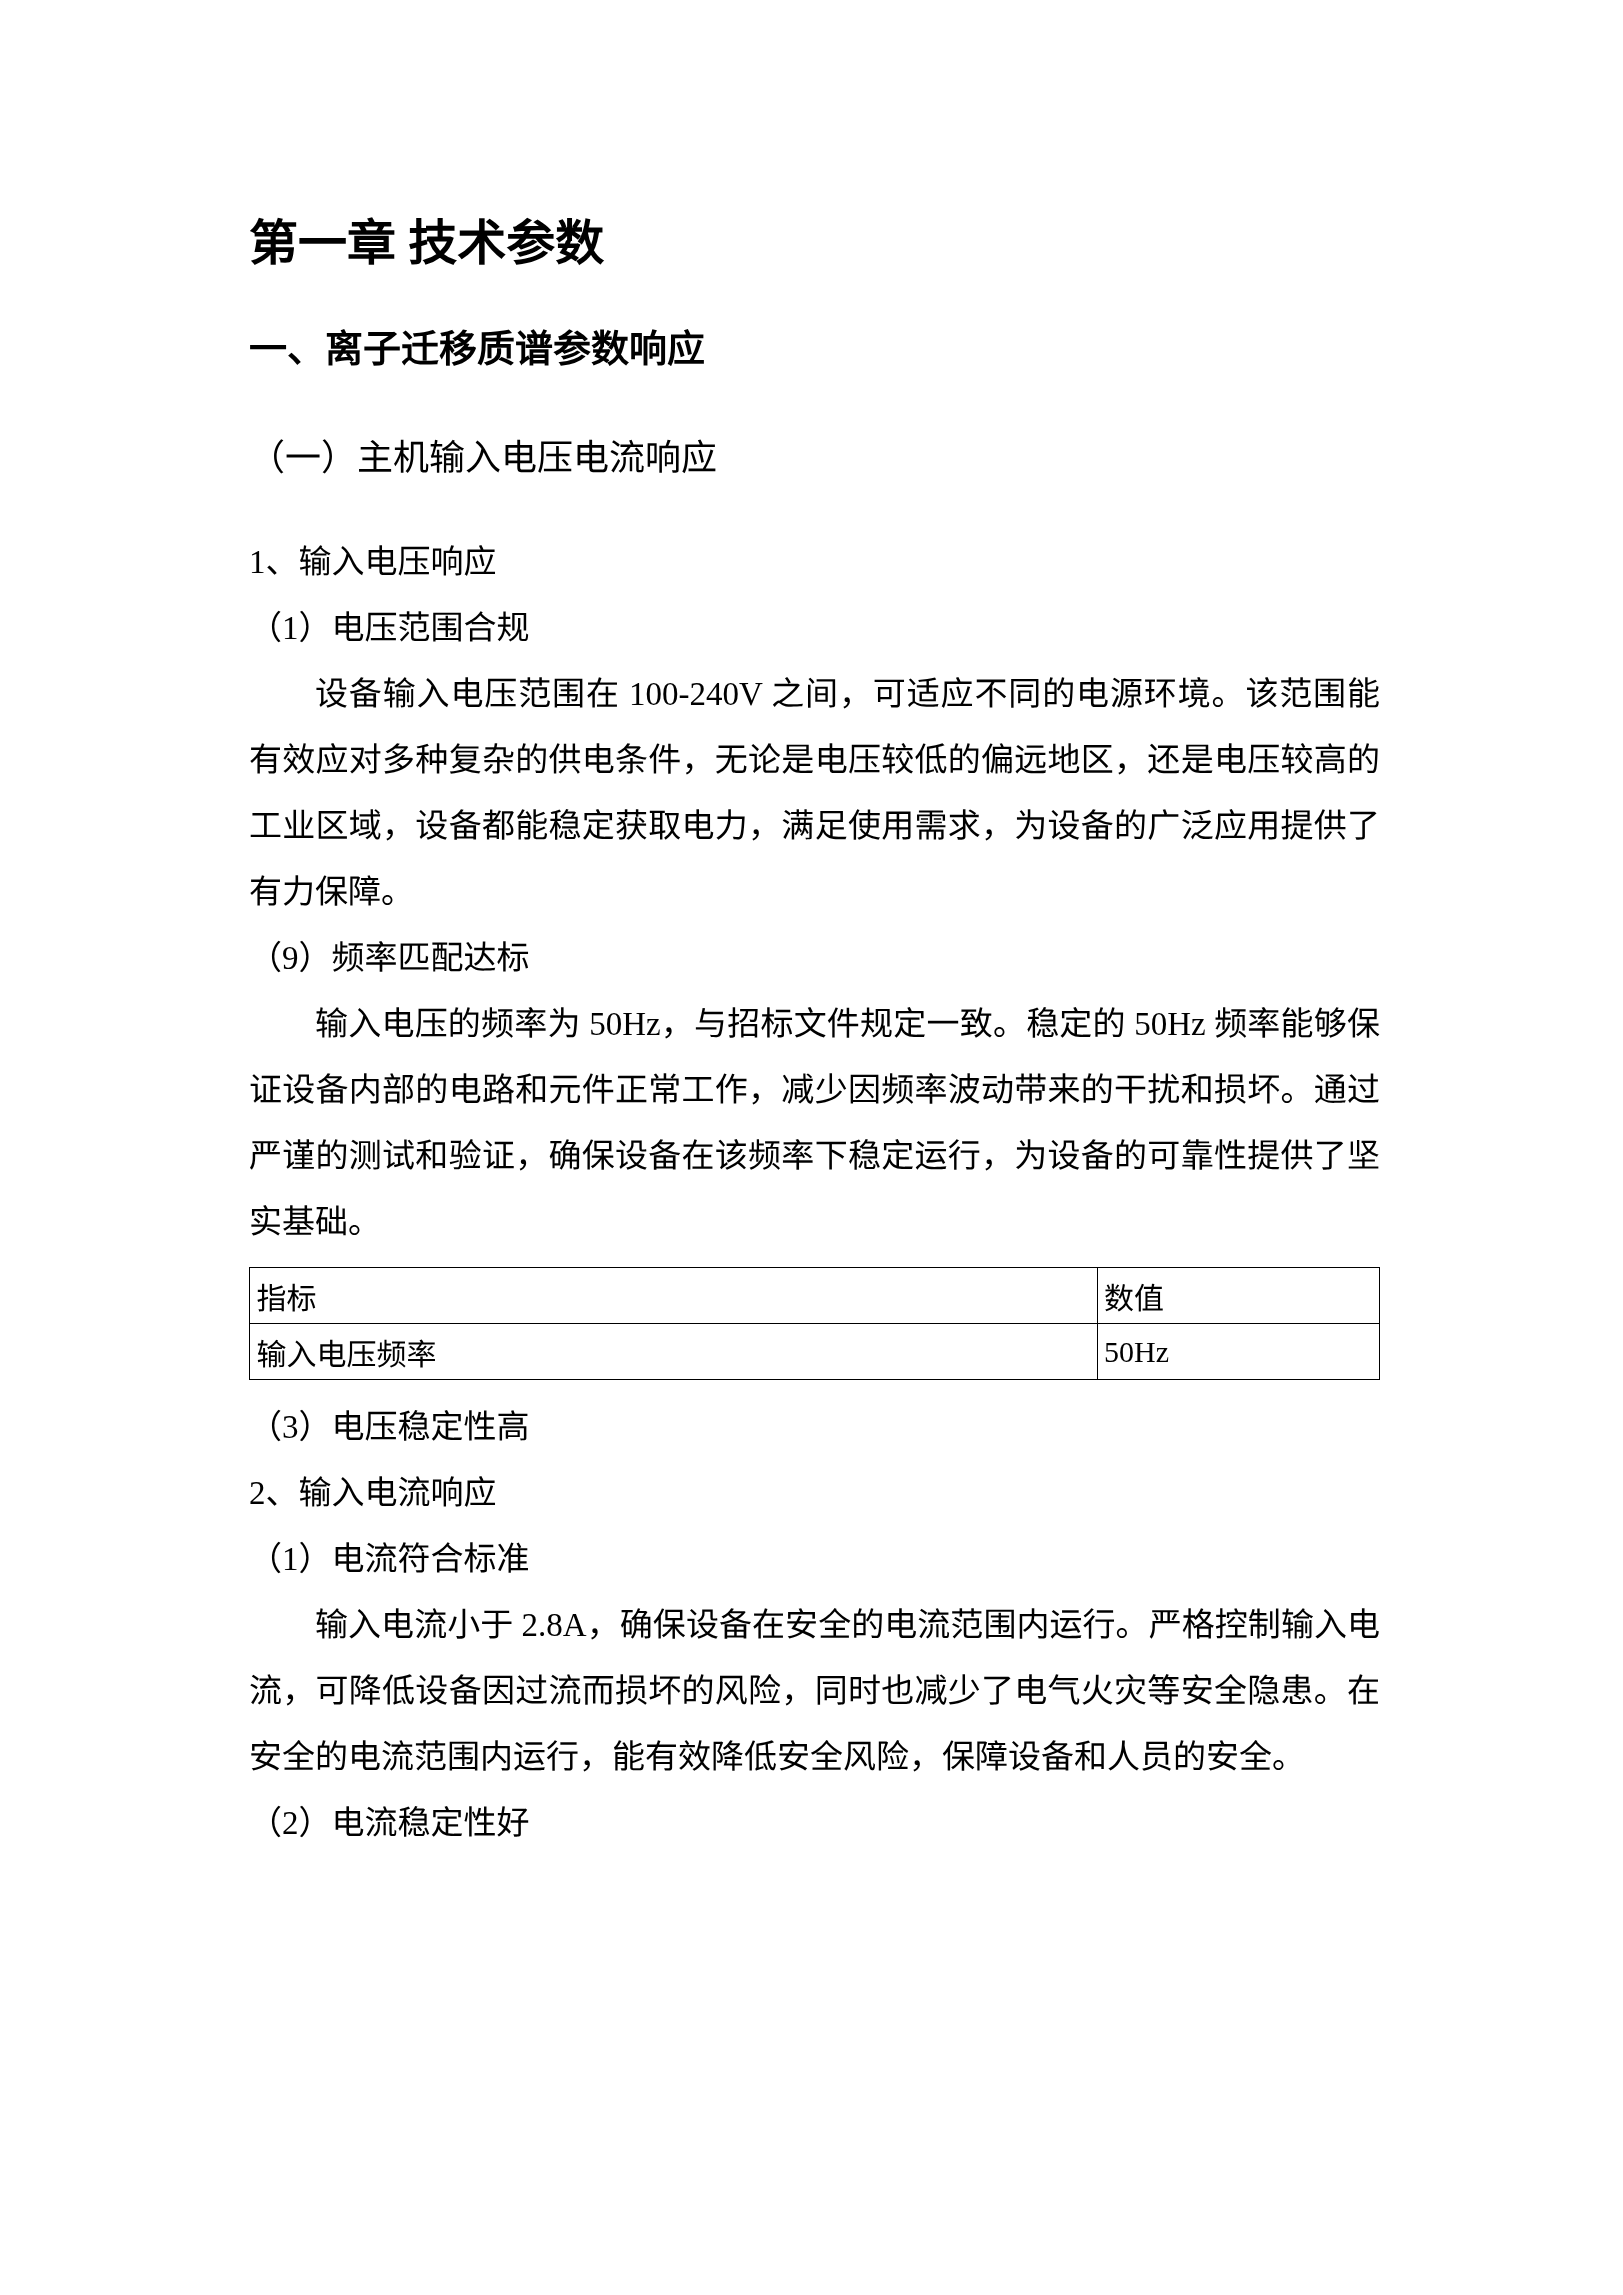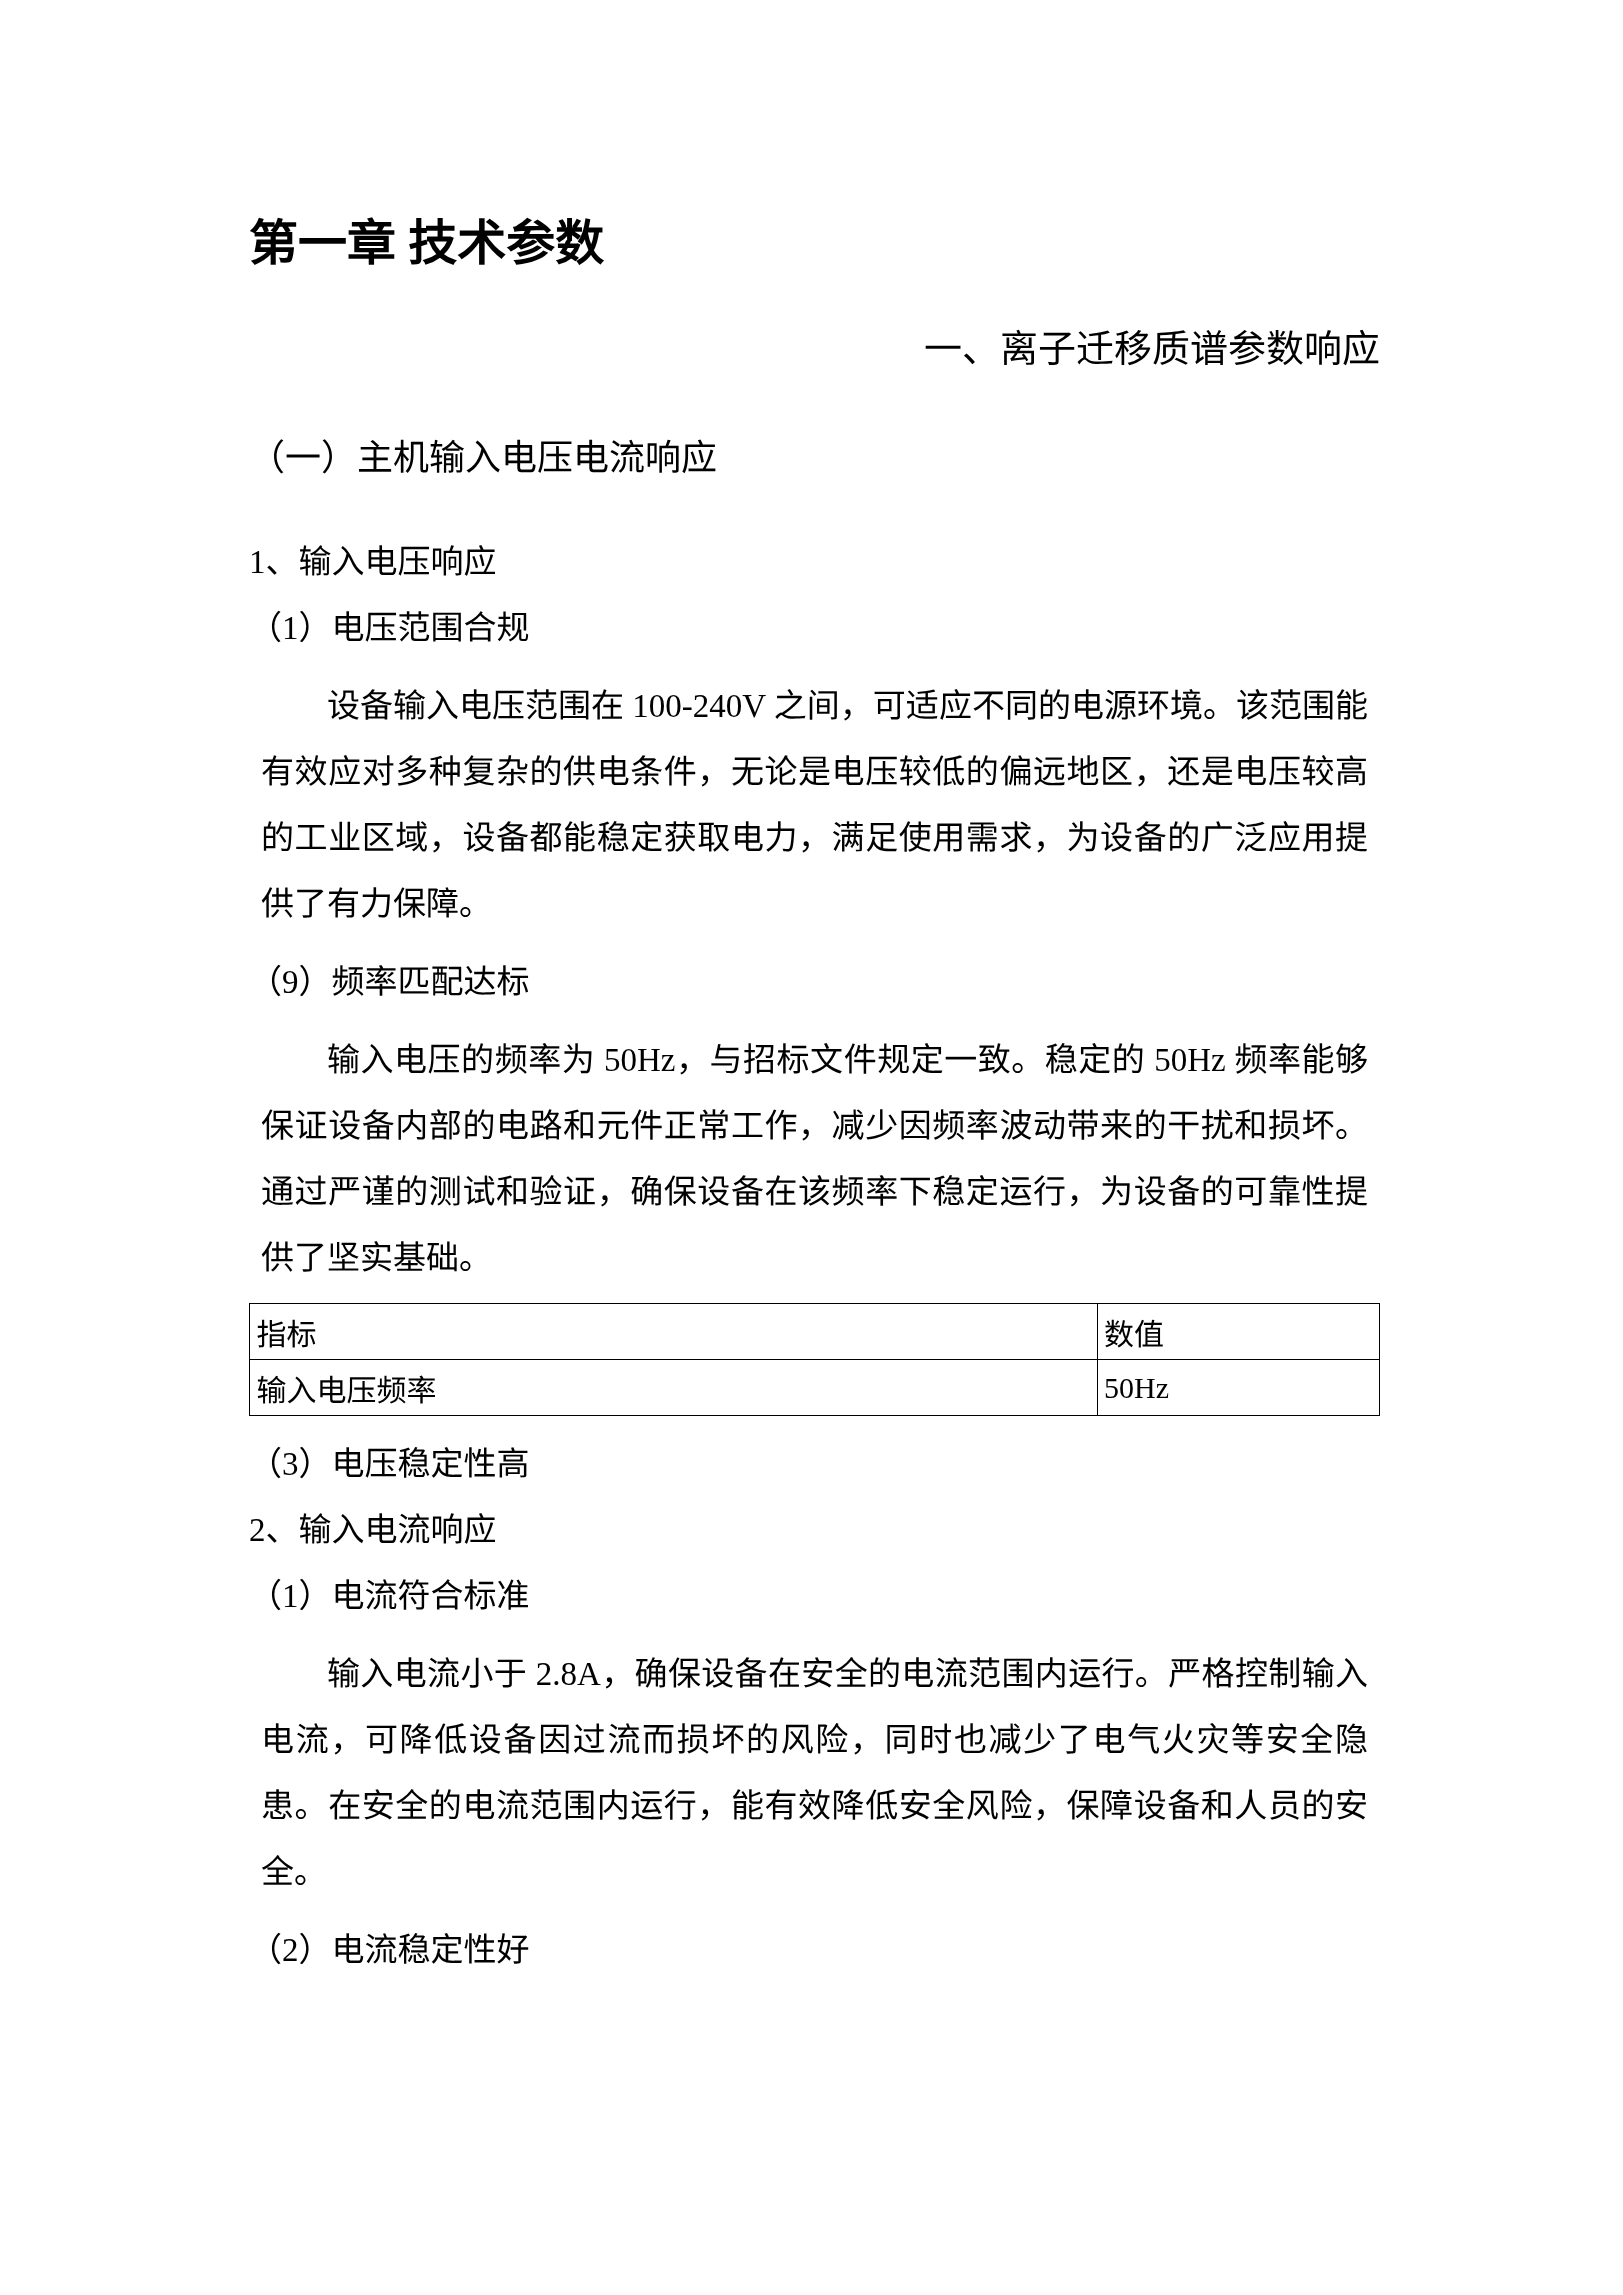--- a/index.html
+++ b/index.html
@@ -27,25 +27,24 @@
   }
   .h2 {
     font-family: "Liberation Sans", "DejaVu Sans", sans-serif;
     font-weight: 700;
     font-size: 43px;
     line-height: 1.15;
     margin: 0 0 52px 0;
   }
   .h3 {
     font-family: "Liberation Sans", "DejaVu Sans", sans-serif;
-    font-weight: 400;
+    font-weight: 700;
     font-size: 38px;
     line-height: 1.15;
     margin: 0 0 65px 0;
-    text-align: right;
   }
   .h4 {
     font-family: "Liberation Serif", "DejaVu Serif", serif;
     font-weight: 400;
     font-size: 36px;
     line-height: 1.2;
     margin: 0 0 49px 0;
   }
   .item-title {
     font-size: 33px;
@@ -56,21 +55,21 @@
     font-size: 33px;
     line-height: 2;
     margin: 0;
   }
   .para {
     font-size: 33px;
     line-height: 2;
     text-align: justify;
     text-align-last: left;
     text-indent: 2em;
-    margin: 12px;
+    margin: 0;
   }
   table.spec-table {
     width: 100%;
     border-collapse: collapse;
     margin: 11.8px 0 14.4px 0;
     table-layout: fixed;
   }
   table.spec-table td, table.spec-table th {
     border: 1.3px solid #000000;
     height: 56px;

